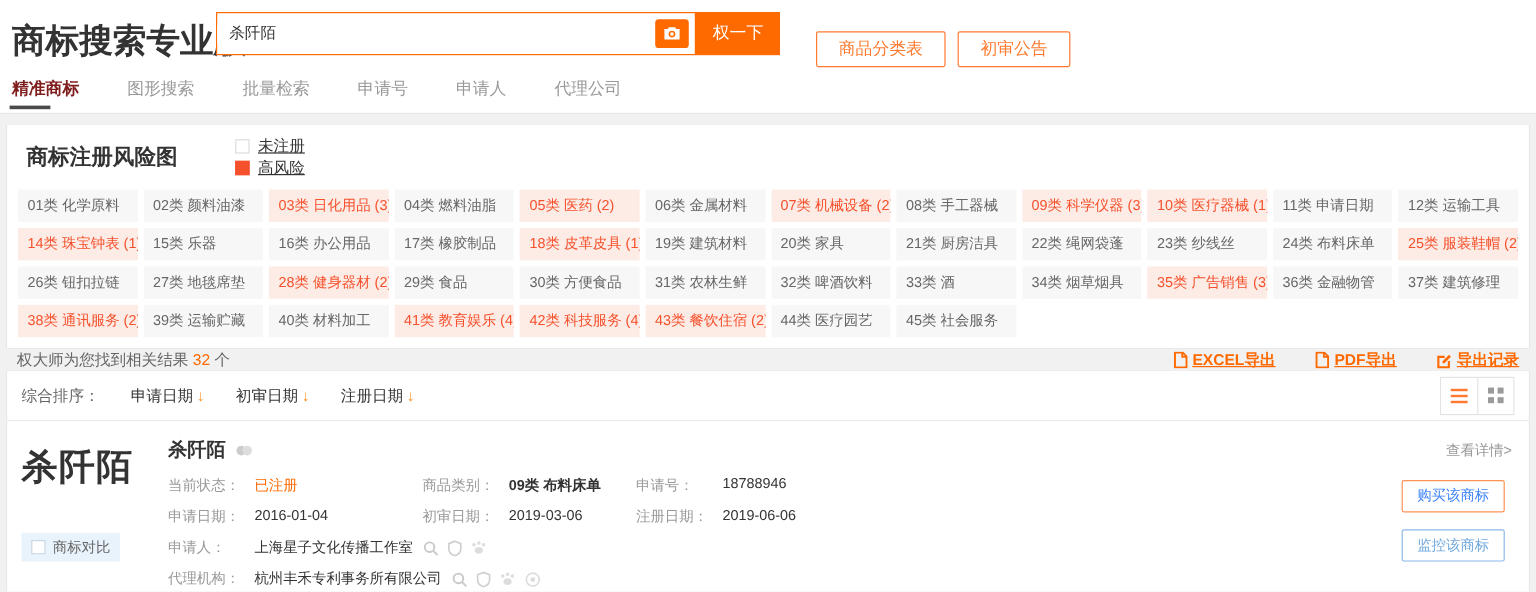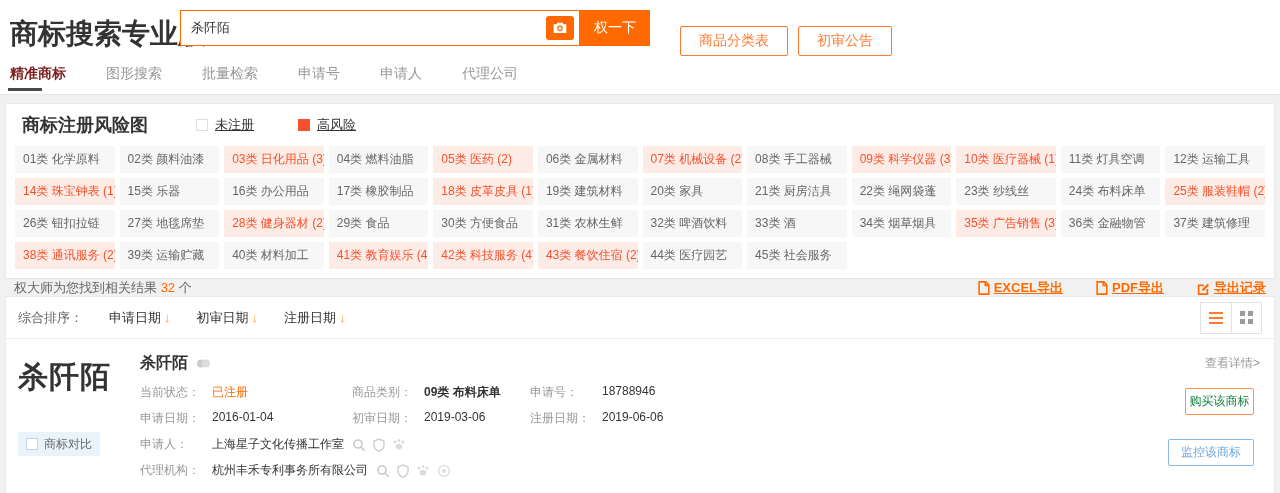--- a/index.html
+++ b/index.html
@@ -96,22 +96,22 @@
   .fvalue.status { color:#ff6a00; }
   .fvalue.bold { font-weight:bold; }
   .info-row { display:flex; align-items:center; font-size:12px; margin-bottom:9px; }
   .info-row .icons { display:flex; align-items:center; margin-left:8px; gap:7px; }
   .info-row .icons span { display:flex; cursor:pointer; }
 
   .result-right { width:130px; flex:none; display:flex; flex-direction:column;
     align-items:flex-end; padding-right:2px; }
   .detail-link { font-size:12px; color:#999; cursor:pointer; margin-bottom:16px;
     margin-top:2px; }
-  .buy-btn { width:69px; height:27px; background:#fff; border:1px solid #ff9255;
-    color:#15803d; font-size:12px; border-radius:2px; cursor:pointer; margin-bottom:24px;
+  .buy-btn { width:86px; height:27px; background:#fff; border:1px solid #ff9255;
+    color:#3b82f6; font-size:12px; border-radius:2px; cursor:pointer; margin-bottom:14px;
     margin-right:6px; font-family:inherit; }
   .monitor-btn { width:86px; height:27px; background:#fff; border:1px solid #8cb8e8;
     color:#6fa8dd; font-size:12px; border-radius:2px; cursor:pointer; margin-right:6px;
     font-family:inherit; }
 </style>
 </head>
 <body>
 
 <div class="header">
   <div class="brand-wrap">
@@ -140,21 +140,21 @@
     <div class="tab">图形搜索</div>
     <div class="tab">批量检索</div>
     <div class="tab">申请号</div>
     <div class="tab">申请人</div>
     <div class="tab">代理公司</div>
   </div>
 
 <div class="card risk-card">
   <div class="risk-head">
     <span class="risk-title">商标注册风险图</span>
-    <span id="legend" style="display:flex;">
+    <span id="legend" style="display:flex;flex-direction:column;">
         <span class="legend-item">
           <span class="legend-box" style="background: rgb(255, 255, 255);"></span>
           <span class="legend-label">未注册</span>
         </span>
         <span class="legend-item">
           <span class="legend-box" style="background: rgb(245, 81, 45); border: 1px solid rgb(245, 81, 45);"></span>
           <span class="legend-label">高风险</span>
         </span>
       </span>
   </div>
@@ -162,21 +162,21 @@
       <div class="cell">01类 化学原料</div>
       <div class="cell">02类 颜料油漆</div>
       <div class="cell hl">03类 日化用品 (3)</div>
       <div class="cell">04类 燃料油脂</div>
       <div class="cell hl">05类 医药 (2)</div>
       <div class="cell">06类 金属材料</div>
       <div class="cell hl">07类 机械设备 (2)</div>
       <div class="cell">08类 手工器械</div>
       <div class="cell hl">09类 科学仪器 (3)</div>
       <div class="cell hl">10类 医疗器械 (1)</div>
-      <div class="cell">11类 灯具空调</div>
+      <div class="cell">11类 申请日期</div>
       <div class="cell">12类 运输工具</div>
       <div class="cell hl">14类 珠宝钟表 (1)</div>
       <div class="cell">15类 乐器</div>
       <div class="cell">16类 办公用品</div>
       <div class="cell">17类 橡胶制品</div>
       <div class="cell hl">18类 皮革皮具 (1)</div>
       <div class="cell">19类 建筑材料</div>
       <div class="cell">20类 家具</div>
       <div class="cell">21类 厨房洁具</div>
       <div class="cell">22类 绳网袋蓬</div>

